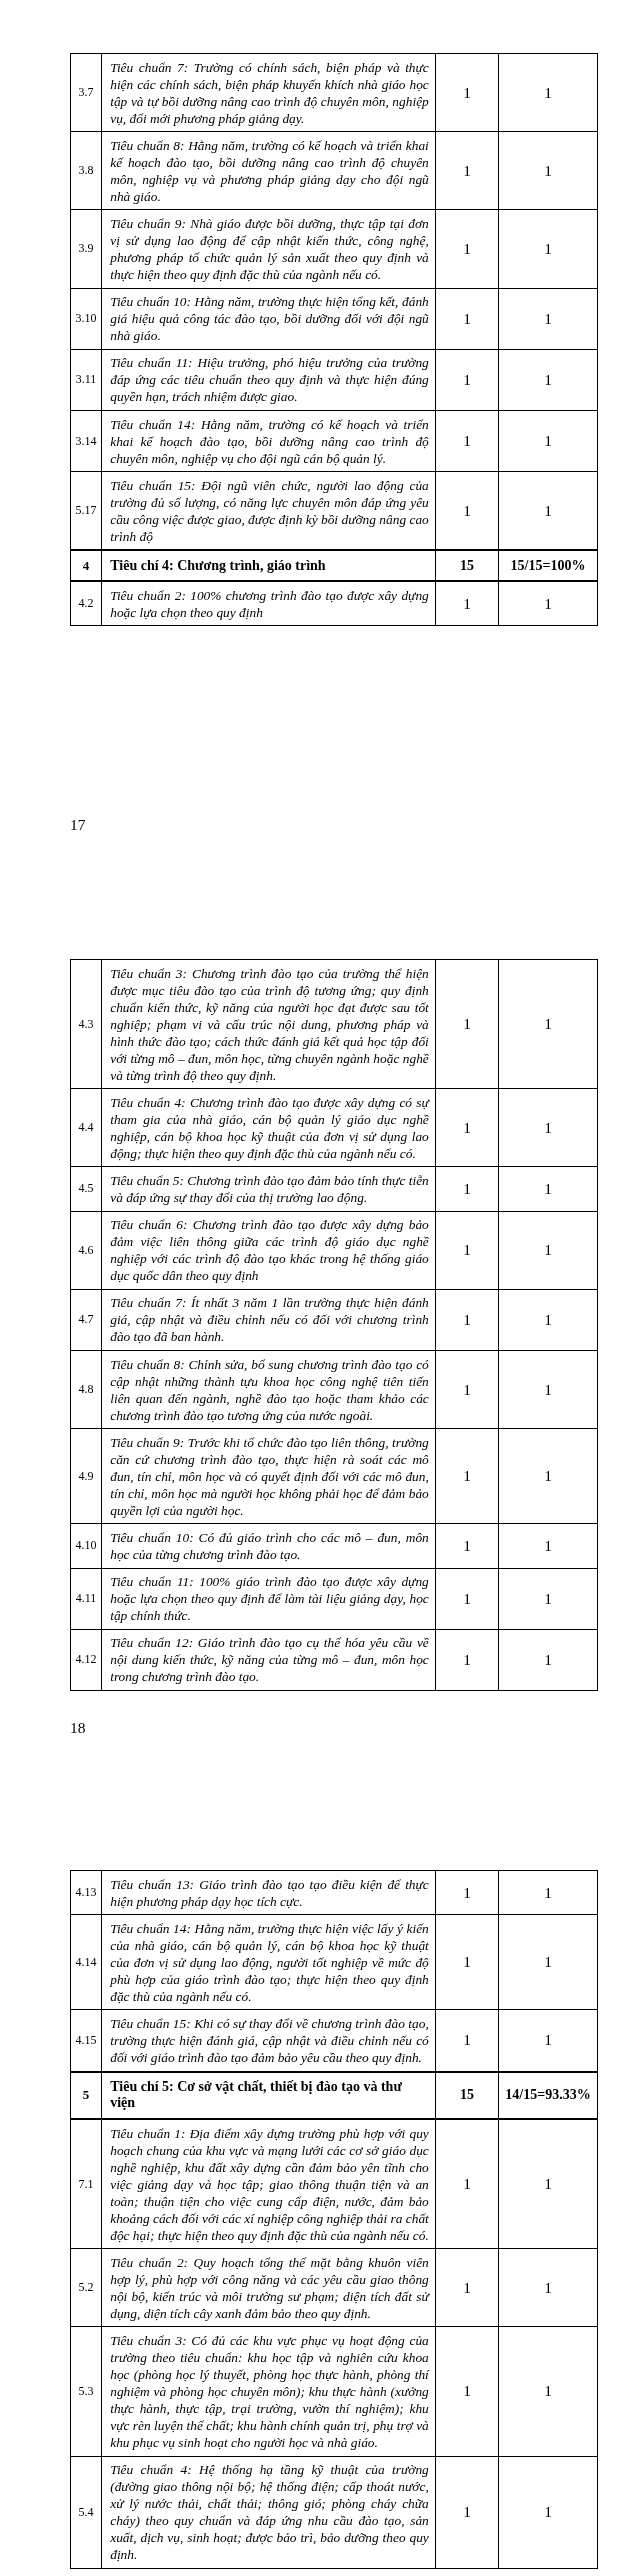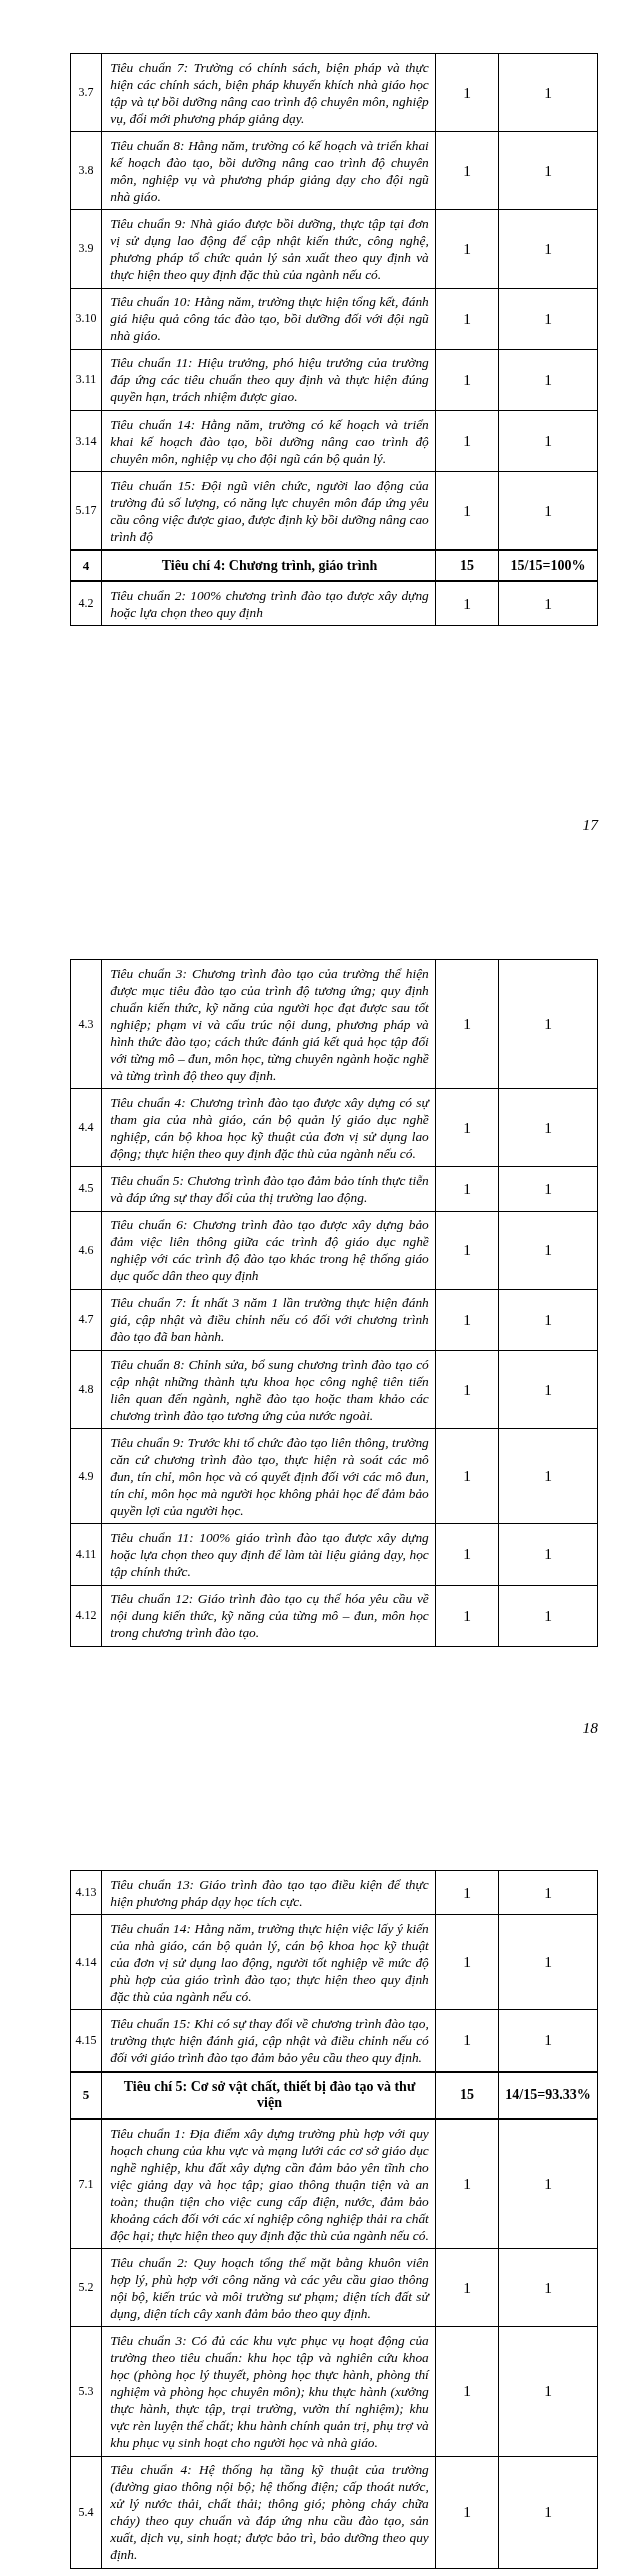--- a/index.html
+++ b/index.html
@@ -8,24 +8,24 @@
   .doc-table{position:absolute;left:70px;width:528px;border-collapse:collapse;table-layout:fixed;background:#fff;}
   .doc-table td{border:1px solid #000;overflow:hidden;}
   col.c-num{width:31px;}
   col.c-desc{width:334px;}
   col.c-points{width:63px;}
   col.c-result{width:99px;}
   .num-cell{font-size:12px;text-align:center;vertical-align:middle;padding:1px 0.5px;}
   .desc-cell{font-style:italic;font-size:13.4px;line-height:17px;text-align:justify;vertical-align:middle;padding:4.6px 6.2px 4.6px 8.2px;}
   .score-cell{font-size:15.5px;text-align:center;vertical-align:middle;padding:1px;}
   .criterion-row td{font-weight:bold;font-style:normal;border-top-width:2.1px;border-bottom-width:2.1px;}
-  .criterion-row .desc-cell{font-style:normal;font-size:14px;text-align:center;line-height:16.5px;padding:6.2px 6.2px 6.2px 8.2px;}
+  .criterion-row .desc-cell{font-style:normal;font-size:14px;text-align:left;line-height:16.5px;padding:6.2px 6.2px 6.2px 8.2px;}
   .criterion-row .num-cell{font-style:normal;font-size:13px;}
   .criterion-row .score-cell{font-size:14px;}
-  .page-number{position:absolute;left:70px;width:528px;text-align:right;font-size:15.5px;font-style:italic;}
+  .page-number{position:absolute;left:70px;width:528px;text-align:left;font-size:15.5px;}
 </style>
 </head>
 <body>
 
 <div id="canvas">
 
   <section class="page">
     <table class="doc-table" style="top:53px">
       <colgroup>
           <col class="c-num">
@@ -138,20 +138,26 @@
             <td class="score-cell">1</td>
             <td class="score-cell">1</td>
           </tr>
           <tr class="standard-row">
             <td class="num-cell">4.9</td>
             <td class="desc-cell">Tiêu chuẩn 9: Trước khi tổ chức đào tạo liên thông, trường căn cứ chương trình đào tạo, thực hiện rà soát các mô đun, tín chỉ, môn học và có quyết định đối với các mô đun, tín chỉ, môn học mà người học không phải học để đảm bảo quyền lợi của người học.</td>
             <td class="score-cell">1</td>
             <td class="score-cell">1</td>
           </tr>
           <tr class="standard-row">
+            <td class="num-cell">4.10</td>
+            <td class="desc-cell">Tiêu chuẩn 10: Có đủ giáo trình cho các mô – đun, môn học của từng chương trình đào tạo.</td>
+            <td class="score-cell">1</td>
+            <td class="score-cell">1</td>
+          </tr>
+          <tr class="standard-row">
             <td class="num-cell">4.11</td>
             <td class="desc-cell">Tiêu chuẩn 11: 100% giáo trình đào tạo được xây dựng hoặc lựa chọn theo quy định để làm tài liệu giảng dạy, học tập chính thức.</td>
             <td class="score-cell">1</td>
             <td class="score-cell">1</td>
           </tr>
           <tr class="standard-row">
             <td class="num-cell">4.12</td>
             <td class="desc-cell">Tiêu chuẩn 12: Giáo trình đào tạo cụ thể hóa yêu cầu về nội dung kiến thức, kỹ năng của từng mô – đun, môn học trong chương trình đào tạo.</td>
             <td class="score-cell">1</td>
             <td class="score-cell">1</td>

